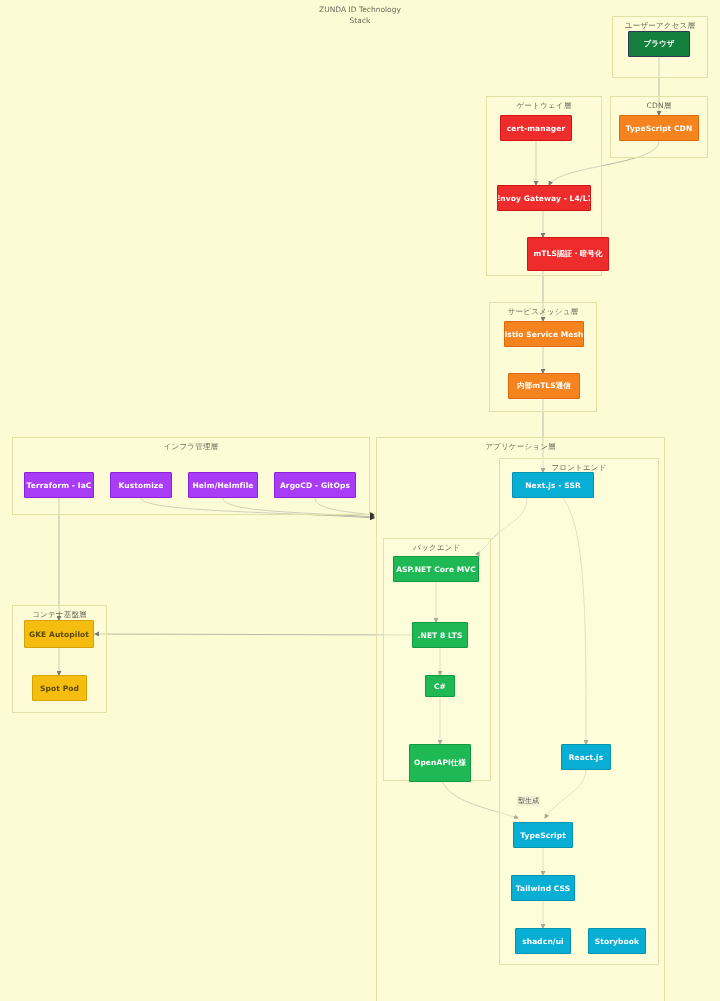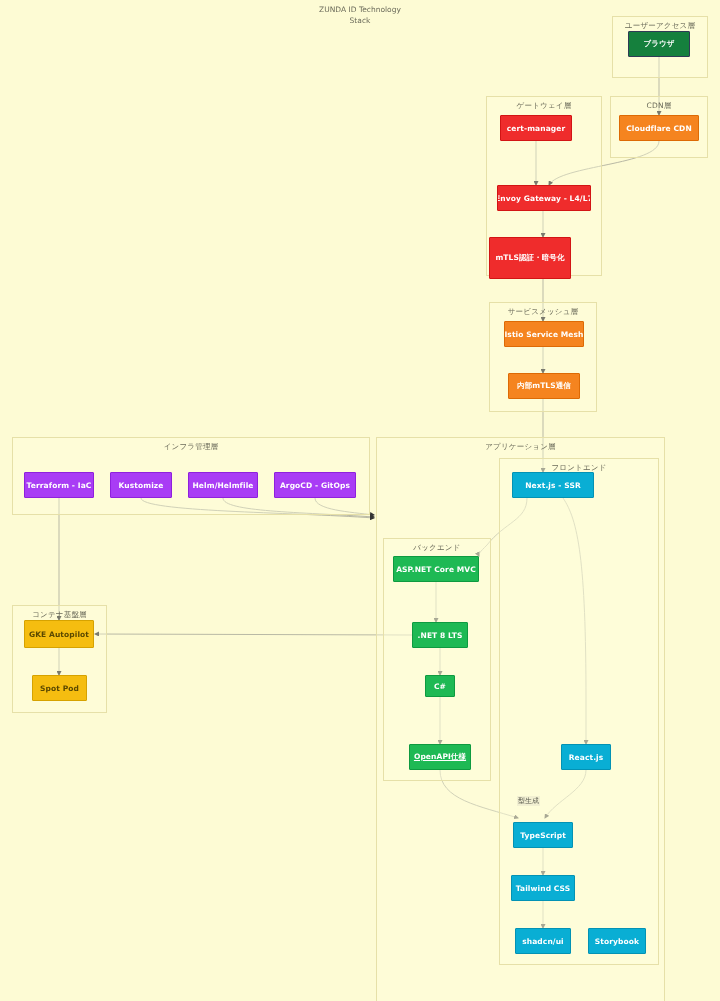--- a/index.html
+++ b/index.html
@@ -143,36 +143,36 @@
   </div>
   <div class="cluster" style="left:383px; top:538px; width:108px; height:243px;">
     <div class="cluster-label">バックエンド</div>
   </div>
   <div class="cluster" style="left:12px; top:605px; width:95px; height:108px;">
     <div class="cluster-label">コンテナ基盤層</div>
   </div>
 
   <div class="node node-browser" style="left:628px; top:31px; width:62px; height:26px;">ブラウザ</div>
   <div class="node node-red" style="left:500px; top:115px; width:72px; height:26px;">cert-manager</div>
-  <div class="node node-orange" style="left:619px; top:115px; width:80px; height:26px;">Cloudflare CDN</div>
+  <div class="node node-orange" style="left:619px; top:115px; width:80px; height:26px;">TypeScript CDN</div>
   <div class="node node-red" style="left:497px; top:185px; width:94px; height:26px;">Envoy Gateway - L4/L7</div>
-  <div class="node node-red" style="left:489px; top:237px; width:82px; height:42px;">mTLS認証・暗号化</div>
+  <div class="node node-red" style="left:527px; top:237px; width:82px; height:34px;">mTLS認証・暗号化</div>
   <div class="node node-orange" style="left:504px; top:321px; width:80px; height:26px;">Istio Service Mesh</div>
   <div class="node node-orange" style="left:508px; top:373px; width:72px; height:26px;">内部mTLS通信</div>
   <div class="node node-purple" style="left:24px; top:472px; width:70px; height:26px;text-align:center;">Terraform - IaC</div>
   <div class="node node-purple" style="left:110px; top:472px; width:62px; height:26px;">Kustomize</div>
   <div class="node node-purple" style="left:188px; top:472px; width:70px; height:26px;">Helm/Helmfile</div>
   <div class="node node-purple" style="left:274px; top:472px; width:82px; height:26px;">ArgoCD - GitOps</div>
   <div class="node node-blue" style="left:512px; top:472px; width:82px; height:26px;">Next.js - SSR</div>
   <div class="node node-green" style="left:393px; top:556px; width:86px; height:26px;">ASP.NET Core MVC</div>
   <div class="node node-yellow" style="left:24px; top:620px; width:70px; height:28px;">GKE Autopilot</div>
   <div class="node node-green" style="left:412px; top:622px; width:56px; height:26px;">.NET 8 LTS</div>
   <div class="node node-green" style="left:425px; top:675px; width:30px; height:22px;">C#</div>
   <div class="node node-yellow" style="left:32px; top:675px; width:55px; height:26px;">Spot Pod</div>
-  <div class="node node-green" style="left:409px; top:744px; width:62px; height:26px;text-decoration:underline;">OpenAPI仕様</div>
+  <div class="node node-green" style="left:409px; top:744px; width:62px; height:38px;">OpenAPI仕様</div>
   <div class="node node-blue" style="left:561px; top:744px; width:50px; height:26px;">React.js</div>
   <div class="node node-blue" style="left:513px; top:822px; width:60px; height:26px;">TypeScript</div>
   <div class="node node-blue" style="left:511px; top:875px; width:64px; height:26px;">Tailwind CSS</div>
   <div class="node node-blue" style="left:515px; top:928px; width:56px; height:26px;">shadcn/ui</div>
   <div class="node node-blue" style="left:588px; top:928px; width:58px; height:26px;">Storybook</div>
 
   <div class="edge-label" style="left:517px; top:796px;">型生成</div>
 
 </div>
 

